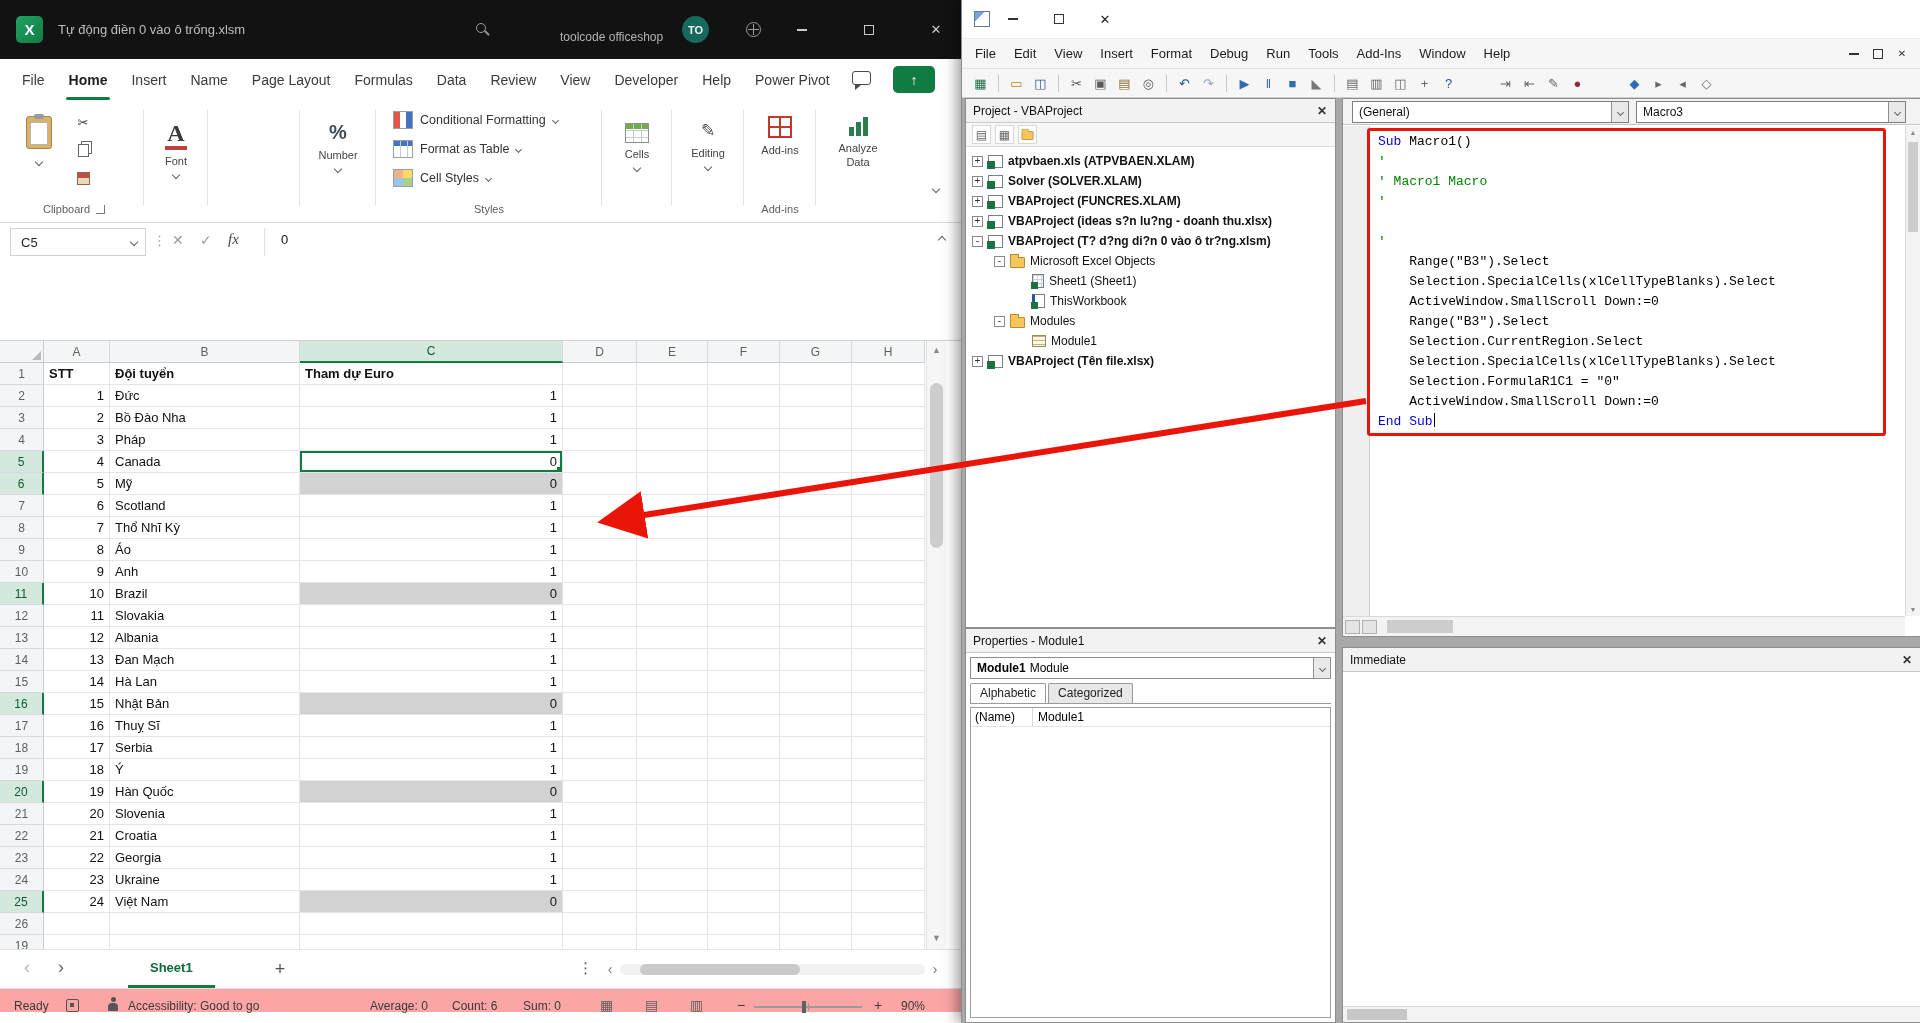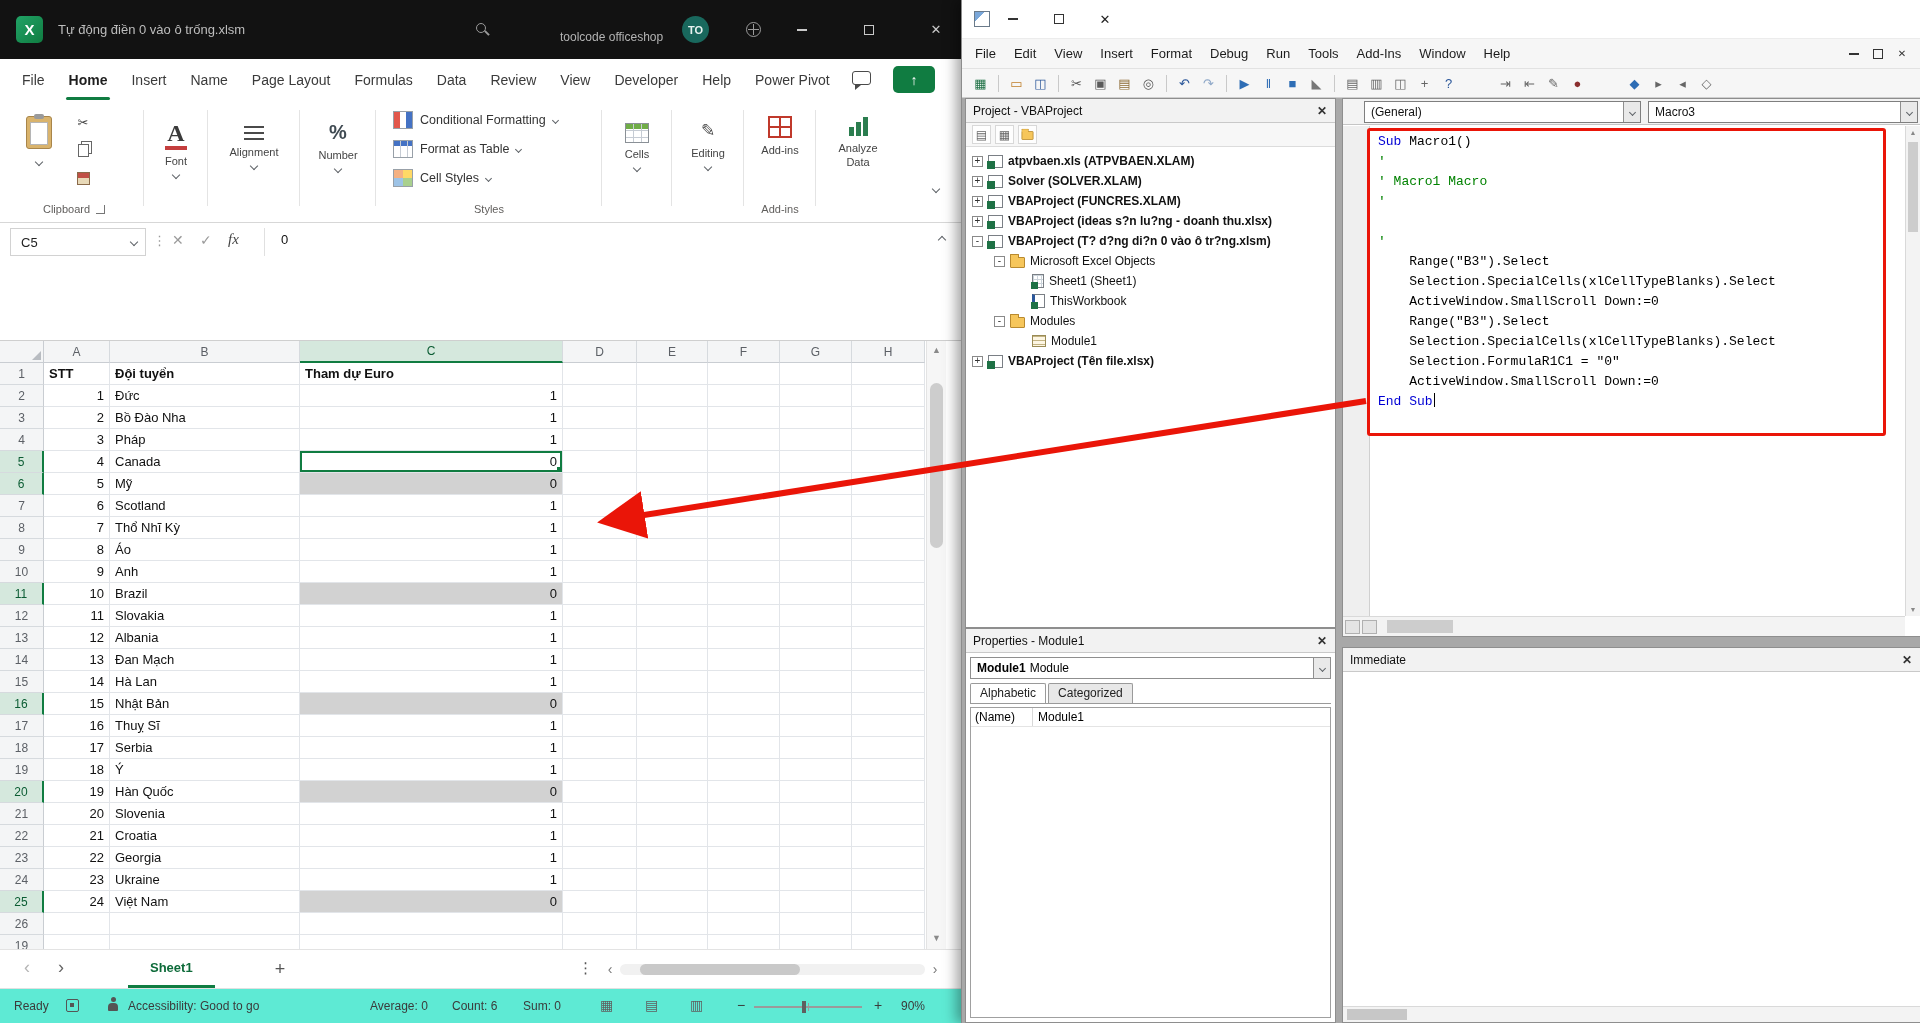--- a/index.html
+++ b/index.html
@@ -110,21 +110,21 @@
   .sh-next{position:absolute;left:58px;top:7px;font-size:18px;color:#666;}
   .sheet-tab{position:absolute;left:128px;top:0;height:38px;padding:0 22px;display:flex;align-items:center;font-size:13px;color:#0e6b3a;font-weight:700;border-bottom:3px solid #107c41;}
   .sh-add{position:absolute;left:268px;top:7px;width:24px;height:24px;display:flex;align-items:center;justify-content:center;font-size:18px;color:#555;}
   .sh-more{position:absolute;left:578px;top:9px;font-size:15px;color:#555;}
   .h-scroll{position:absolute;left:600px;right:16px;top:8px;height:22px;display:flex;align-items:center;}
   .hs-arrow{width:20px;text-align:center;color:#777;font-size:14px;}
   .hs-track{flex:1;height:11px;background:#f1f1f1;border-radius:6px;position:relative;}
   .hs-thumb{position:absolute;left:20px;width:160px;top:0;height:11px;background:#c9c9c9;border-radius:6px;}
 
   
-  .xl-statusbar{position:absolute;top:988px;left:0;width:961px;height:35px;background:#5eead4;border-top:1px solid #e1e1e1;font-size:12px;color:#3b3b3b;}
+  .xl-statusbar{position:absolute;top:988px;left:0;width:961px;height:24px;background:#fca5a5;border-top:1px solid #e1e1e1;font-size:12px;color:#3b3b3b;}
   .xl-statusbar span{position:absolute;}
   .sb-ready{left:14px;top:10px;}
   .sb-macro{left:66px;top:10px;width:13px;height:13px;border:1.5px solid #555;border-radius:2px;}
   .sb-macro::after{content:"";position:absolute;left:3px;top:3px;width:4px;height:4px;background:#555;}
   .sb-accessicon{left:106px;top:8px;width:14px;height:16px;}
   .sb-accessicon::before{content:"";position:absolute;left:4.5px;top:0;width:5px;height:5px;border-radius:50%;background:#555;}
   .sb-accessicon::after{content:"";position:absolute;left:2px;top:6px;width:10px;height:8px;border-radius:4px 4px 1px 1px;background:#555;}
   .sb-access{left:128px;top:10px;}
   .sb-avg{left:370px;top:10px;}
   .sb-count{left:452px;top:10px;}
@@ -184,21 +184,21 @@
   .prop-tabs{position:absolute;top:54px;left:4px;right:4px;height:21px;display:flex;border-bottom:1px solid #9a9a9a;align-items:flex-end;}
   .ptab{padding:2px 9px 3px;font-size:12px;background:#e8e8e8;border:1px solid #9a9a9a;border-bottom:none;margin-right:2px;border-radius:2px 2px 0 0;color:#222;}
   .ptab.active{background:#fff;}
   .prop-grid{position:absolute;top:78px;left:4px;right:4px;bottom:4px;border:1px solid #a0a0a0;background:#fff;overflow:hidden;}
   .prow{display:flex;height:19px;border-bottom:1px solid #e4e4e4;font-size:12px;align-items:center;}
   .pname{width:62px;border-right:1px solid #d8d8d8;padding:0 4px;height:100%;display:flex;align-items:center;flex:none;}
   .pval{flex:1;padding:0 5px;}
 
   .code-win{position:absolute;left:380px;top:98px;width:579px;height:539px;background:#fff;border:1px solid #8e8e8e;overflow:hidden;}
   .code-combos{position:absolute;top:0;left:0;right:0;height:26px;background:#f3f3f3;border-bottom:1px solid #c5c5c5;}
-  .ccombo{position:absolute;top:2px;height:22px;border:1px solid #7f7f7f;background:#fff;display:flex;align-items:center;font-size:12px;padding-left:6px;color:#111;margin-left:12px;}
+  .ccombo{position:absolute;top:2px;height:22px;border:1px solid #7f7f7f;background:#fff;display:flex;align-items:center;font-size:12px;padding-left:6px;color:#111;}
   .ccombo.c1{left:9px;width:277px;}
   .ccombo.c2{left:293px;width:270px;}
   .code-margin{position:absolute;left:0;top:27px;bottom:20px;width:27px;background:#efefef;border-right:1px solid #d0d0d0;}
   .code-editor{position:absolute;left:27px;top:27px;right:15px;bottom:20px;padding:6px 0 0 8px;font:13px/20px "Liberation Mono",monospace;overflow:hidden;background:#fff;}
   .code-line{white-space:pre;height:20px;color:#000;}
   .kw{color:#0000d4;}
   .cm{color:#008200;}
   .caret{display:inline-block;width:1.5px;height:14px;background:#000;vertical-align:-2px;margin-left:1px;}
   .code-vscroll{position:absolute;right:0;top:27px;bottom:20px;width:15px;background:#f3f3f3;border-left:1px solid #d9d9d9;}
   .vs-a,.vs-b{position:absolute;left:0;right:0;text-align:center;font-size:7px;color:#888;}
@@ -284,25 +284,20 @@
             <span class="launcher"></span>
           </div>
       </div>
       <i class="rsep" style="left:143px"></i>
       <div class="rg rgc" style="left:148px;width:56px">
         <span class="ic-font">A</span>
         <span class="rg-name">Font</span>
         <span class="chev"></span>
       </div>
       <i class="rsep" style="left:207px"></i>
-      <div class="rg rgc" style="left:212px;width:84px">
-        <span class="ic-align"></span>
-        <span class="rg-name">Alignment</span>
-        <span class="chev"></span>
-      </div>
       <i class="rsep" style="left:299px"></i>
       <div class="rg rgc" style="left:304px;width:68px">
         <span class="ic-number">%</span>
         <span class="rg-name">Number</span>
         <span class="chev"></span>
       </div>
       <i class="rsep" style="left:375px"></i>
       <div class="rg" style="left:381px;width:216px">
         <div class="style-row">
           <span class="ic-cf"></span>
@@ -916,20 +911,21 @@
           <div class="code-line"><span class="kw">Sub</span> Macro1()</div>
           <div class="code-line"><span class="cm">'</span></div>
           <div class="code-line"><span class="cm">' Macro1 Macro</span></div>
           <div class="code-line"><span class="cm">'</span></div>
           <div class="code-line">&nbsp;</div>
           <div class="code-line"><span class="cm">'</span></div>
           <div class="code-line">    Range("B3").Select</div>
           <div class="code-line">    Selection.SpecialCells(xlCellTypeBlanks).Select</div>
           <div class="code-line">    ActiveWindow.SmallScroll Down:=0</div>
           <div class="code-line">    Range("B3").Select</div>
+          <div class="code-line">    Selection.CurrentRegion.Select</div>
           <div class="code-line">    Selection.SpecialCells(xlCellTypeBlanks).Select</div>
           <div class="code-line">    Selection.FormulaR1C1 = "0"</div>
           <div class="code-line">    ActiveWindow.SmallScroll Down:=0</div>
           <div class="code-line"><span class="kw">End Sub</span><span class="caret"></span></div>
         </div>
       <div class="code-vscroll">
         <span class="vs-a">▲</span>
         <div class="vs-thumb"></div>
         <span class="vs-b">▼</span>
       </div>

